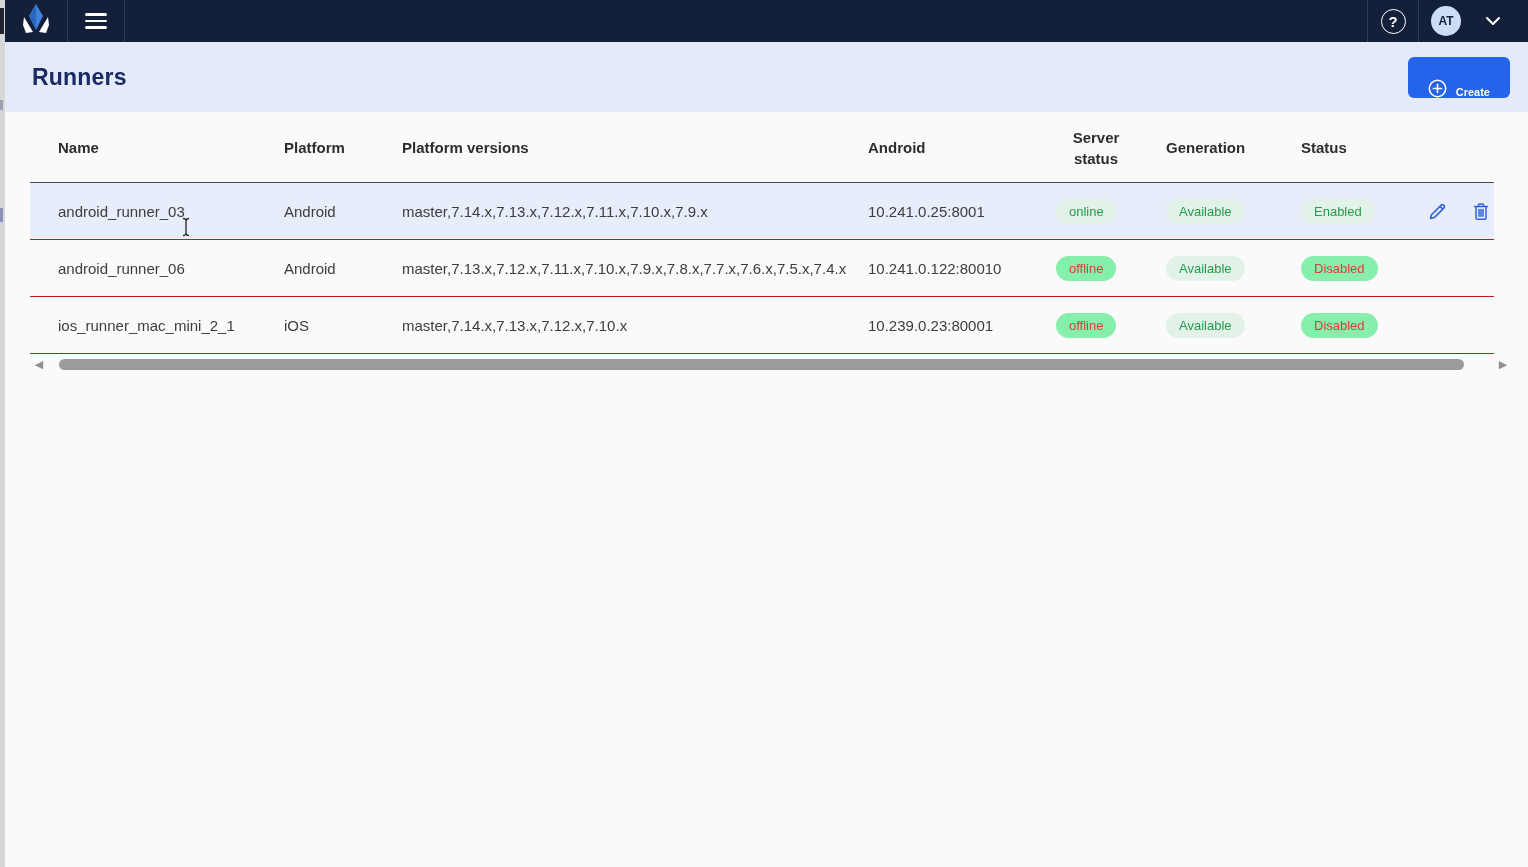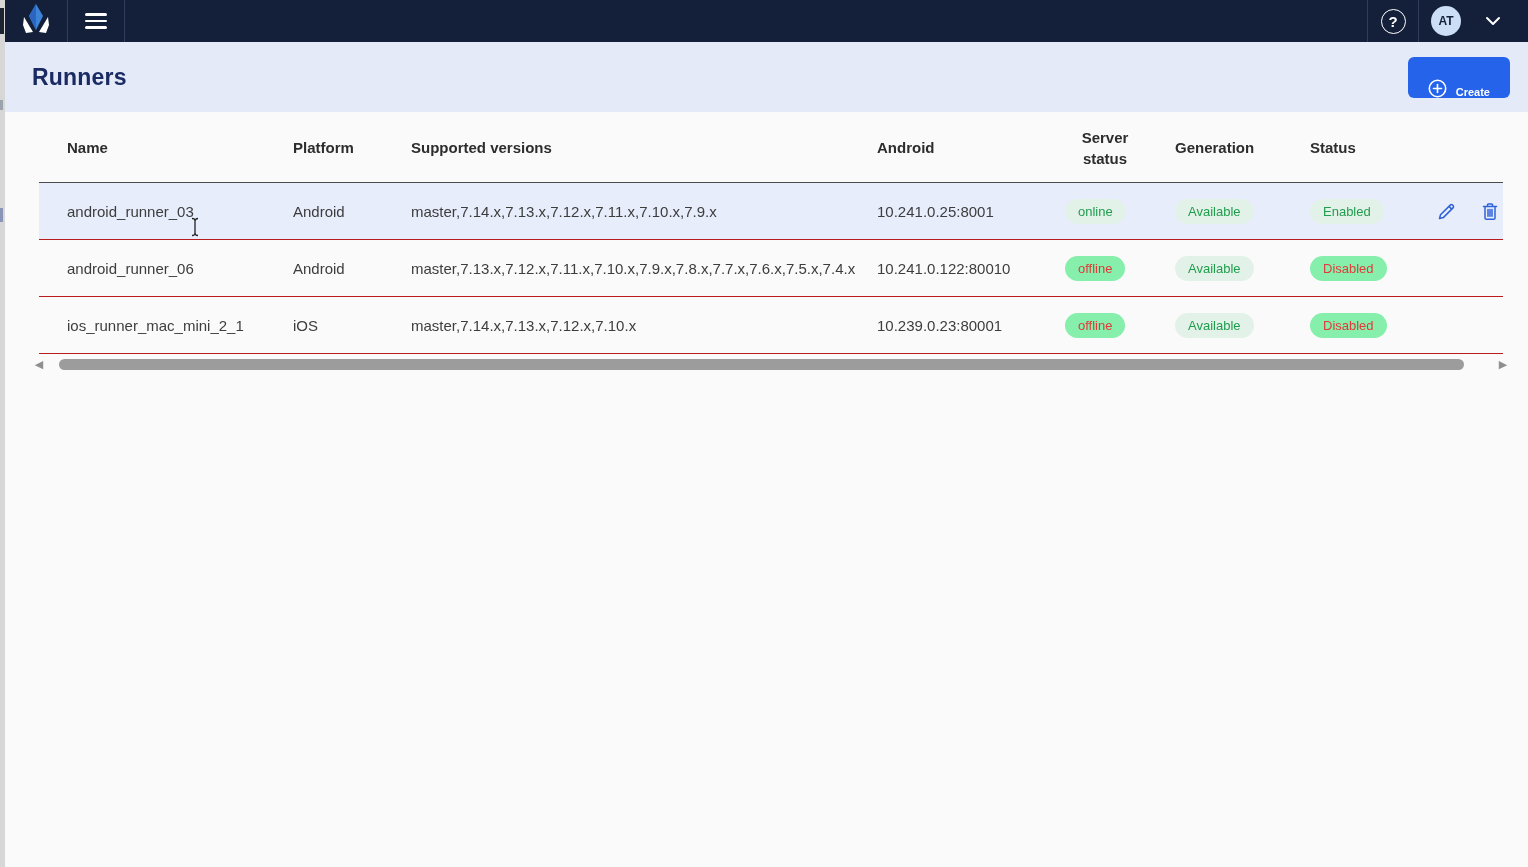--- a/index.html
+++ b/index.html
@@ -25,21 +25,21 @@
   .help-circle { width:25px; height:25px; border:1.6px solid #ffffff; border-radius:50%; color:#ffffff; font-size:15px; font-weight:bold; display:flex; align-items:center; justify-content:center; }
   .nav-user { padding:0 27px 0 12px; gap:24px; border-right:none; cursor:pointer; }
   .avatar { width:30px; height:30px; border-radius:50%; background:#cbdef6; color:#14203a; font-size:12px; font-weight:bold; display:flex; align-items:center; justify-content:center; }
 
   
   .band { position:absolute; left:5px; top:42px; right:0; height:70px; background:#e4eaf7; display:flex; align-items:center; justify-content:space-between; padding:0 18px 0 27px; }
   .page-title { color:#1a2b63; font-size:23px; font-weight:bold; letter-spacing:0.2px; }
   .btn-create { display:flex; align-items:flex-end; gap:9px; background:#2563eb; color:#ffffff; border:none; border-radius:6px; height:41px; padding:0 20px; font-size:11px; font-weight:bold; font-family:"Liberation Sans", sans-serif; cursor:pointer; }
 
   
-  .table-wrap { position:absolute; left:39px; top:115px; width:1464px; }
+  .table-wrap { position:absolute; left:30px; top:115px; width:1464px; }
   .trow { display:flex; align-items:center; }
   .thead { height:68px; font-weight:bold; color:#2d2d2d; font-size:15px; border-bottom:1px solid #4b4b4b; }
   .tbody-row { height:57px; font-size:15px; color:#3d3d3d; border-bottom:1px solid #b91c1c; background:transparent; }
   .tbody-row.hl { background:#e7edfb; }
   .c { flex:0 0 auto; }
   .c-name { width:254px; padding-left:28px; position:relative; }
   .c-platform { width:118px; }
   .c-versions { width:466px; }
   .c-hostname { width:188px; }
   .c-server { width:110px; }
@@ -118,21 +118,21 @@
       </span>
       <span>Create</span>
     </button>
   </div>
 
   <div class="table-wrap">
 
     <div class="trow thead">
       <div class="c c-name">Name</div>
       <div class="c c-platform">Platform</div>
-      <div class="c c-versions">Supported versions</div>
+      <div class="c c-versions">Platform versions</div>
       <div class="c c-hostname">Android</div>
       <div class="c c-server" style="width:80px;margin-right:30px;text-align:center;">Server status</div>
       <div class="c c-generation">Generation</div>
       <div class="c c-status">Status</div>
       <div class="c c-actions"></div>
     </div>
 
     <div class="trow tbody-row hl">
       <div class="c c-name">
         <span>android_runner_03</span>

